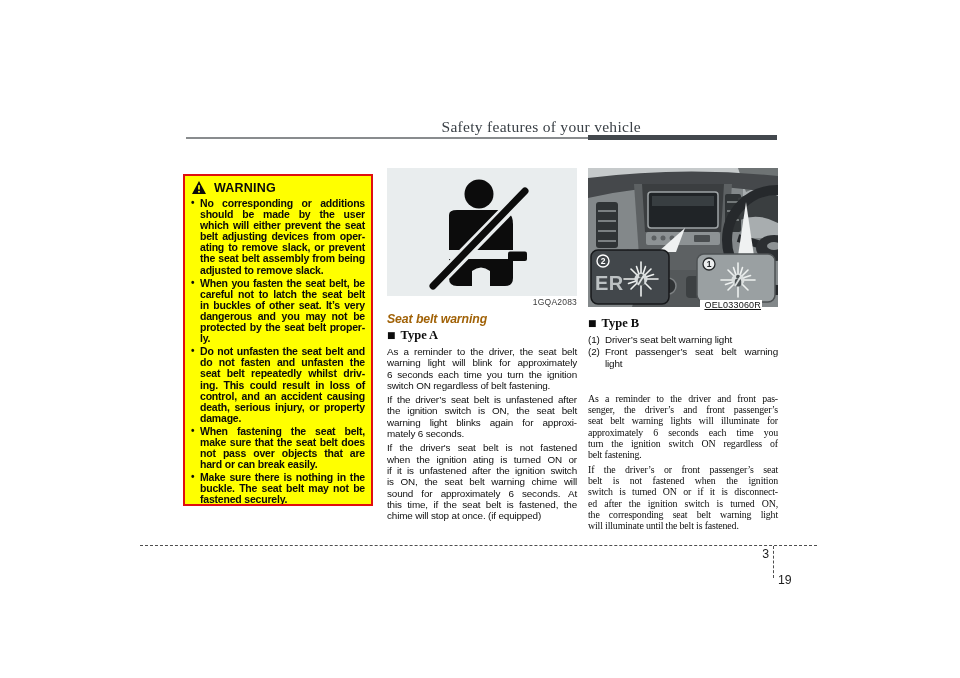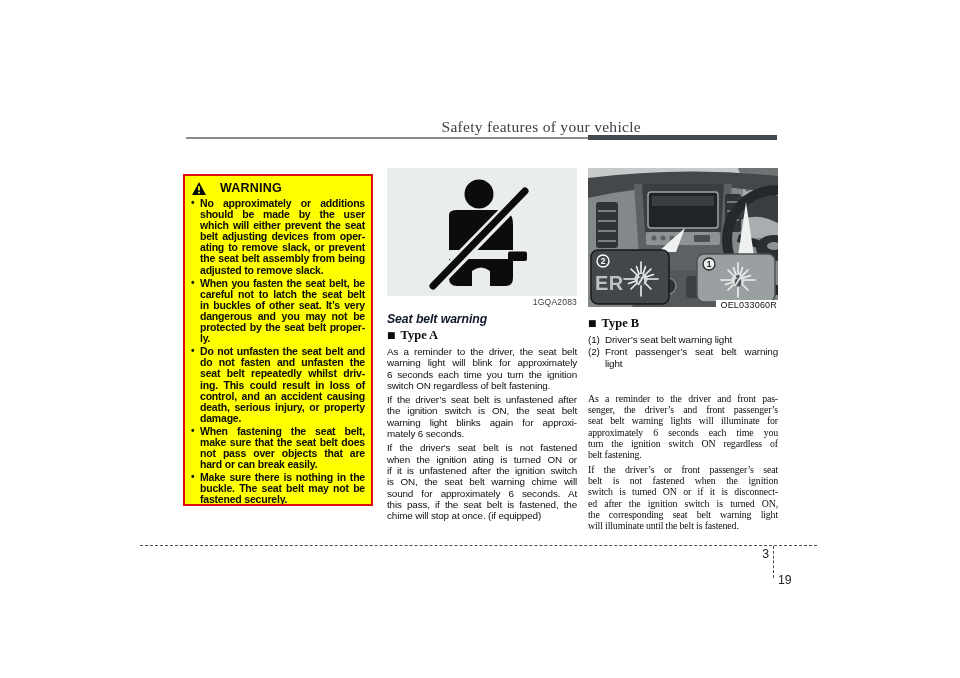--- a/index.html
+++ b/index.html
@@ -19,44 +19,44 @@
   
   .ln { display:block; text-align:justify; text-align-last:justify; }
   .ln.last { text-align-last:left; }
 
   
   .warning-box {
     position:absolute; left:183px; top:174px; width:190px; height:332px;
     background:#ffff00; border:2px solid #e00f0f; box-sizing:border-box;
     padding:3px 6px 0 6px; overflow:hidden;
   }
-  .warning-title-row { display:flex; align-items:center; gap:14px; margin:2px 0 3px 1px; }
+  .warning-title-row { display:flex; align-items:flex-start; gap:8px; margin:2px 0 3px 1px; }
   .warn-icon { width:14px; height:13px; flex:0 0 auto; }
   .warning-title { font-weight:bold; font-size:12.5px; letter-spacing:0.2px; color:#0a0a0a; }
   .witem { position:relative; padding-left:9px; margin-bottom:2px; }
   .wbullet { position:absolute; left:0; top:-1px; font-size:10px; font-weight:bold; color:#0a0a0a; }
   .wlines .ln { font-weight:bold; font-size:10.5px; line-height:11.1px; letter-spacing:-0.2px; color:#0a0a0a; }
 
   
   .col2 { position:absolute; left:387px; top:168px; width:190px; }
   .col3 { position:absolute; left:588px; top:168px; width:190px; }
   .img2 { height:128px; background:#e9edee; }
   .img2 svg { display:block; }
   .img-code { text-align:right; font-size:8.5px; color:#3a3a3a; margin-top:1px; letter-spacing:0.2px; }
-  .caption { margin-top:5px; font-style:italic; font-weight:bold; font-size:12.3px; color:#0f172a; letter-spacing:-0.1px; }
+  .caption { margin-top:5px; font-style:italic; font-weight:bold; font-size:12.3px; color:#a16207; letter-spacing:-0.1px; }
   .theading { margin-top:2px; font-family:"Liberation Serif", serif; font-weight:bold; font-size:12.5px; color:#0c0c0c; display:flex; align-items:center; gap:5px; }
   .col3 .theading { margin-top:9px; }
   .sq { font-size:9px; line-height:1; font-family:"DejaVu Sans", sans-serif; }
   .paras { margin-top:3px; }
   .para { margin-bottom:3px; }
   .para .ln, .numlines .ln, .num { font-size:9.9px; line-height:11.3px; letter-spacing:-0.15px; color:#0e0e0e; }
 
   .img3 { position:relative; height:139px; }
   .img3 svg { display:block; }
-  .img-label { position:absolute; right:0; bottom:-3px; background:#ffffff; font-size:9px; color:#101010; padding:0 1px 0 4px; letter-spacing:0.2px; }
+  .img-label { position:absolute; right:16px; bottom:-3px; background:#ffffff; font-size:9px; color:#101010; padding:0 1px 0 4px; letter-spacing:0.2px;text-decoration:underline; }
   .numlist { margin-top:3px; }
   .numitem { position:relative; padding-left:17px; margin-bottom:1px; }
   .num { position:absolute; left:0; top:0; }
   .paras-b { margin-top:24px;font-family:Liberation Serif, serif; }
 
   
   .cnum { font-family:"Liberation Sans", sans-serif; font-size:8.5px; font-weight:bold; text-anchor:middle; }
   .cnum-light { fill:#ffffff; }
   .cnum-dark  { fill:#23272a; }
   .ertext { font-family:"Liberation Sans", sans-serif; font-size:20px; font-weight:bold; fill:#bcc1c3; letter-spacing:0.5px; }
@@ -83,21 +83,21 @@
         <path d="M12 0 L24 22 H0 Z" fill="#0a0a0a"></path>
         <rect x="10.5" y="6.5" width="3" height="8.5" rx="1.4" fill="#ffff00"></rect>
         <circle cx="12" cy="18.4" r="1.7" fill="#ffff00"></circle>
       </svg>
       <span class="warning-title">WARNING</span>
     </div>
     <div class="warning-items">
         <div class="witem">
           <span class="wbullet">•</span>
           <div class="wlines">
-            <div class="ln">No approximately or additions</div>
+            <div class="ln">No corresponding or additions</div>
             <div class="ln">should be made by the user</div>
             <div class="ln">which will either prevent the seat</div>
             <div class="ln">belt adjusting devices from oper-</div>
             <div class="ln">ating to remove slack, or prevent</div>
             <div class="ln">the seat belt assembly from being</div>
             <div class="ln last">adjusted to remove slack.</div>
           </div>
         </div>
         <div class="witem">
           <span class="wbullet">•</span>
@@ -175,21 +175,21 @@
           <div class="ln">the ignition switch is ON, the seat belt</div>
           <div class="ln">warning light blinks again for approxi-</div>
           <div class="ln last">mately 6 seconds.</div>
         </div>
         <div class="para">
           <div class="ln">If the driver's seat belt is not fastened</div>
           <div class="ln">when the ignition ating is turned ON or</div>
           <div class="ln">if it is unfastened after the ignition switch</div>
           <div class="ln">is ON, the seat belt warning chime will</div>
           <div class="ln">sound for approximately 6 seconds. At</div>
-          <div class="ln">this pass, if the seat belt is fastened, the</div>
+          <div class="ln">this time, if the seat belt is fastened, the</div>
           <div class="ln last">chime will stop at once. (if equipped)</div>
         </div>
       </div>
   </div>
 
   <div class="col3">
     <div class="img3">
       <svg viewBox="0 0 190 139" width="190" height="139" aria-hidden="true">
         <defs>
           <g id="burst">

